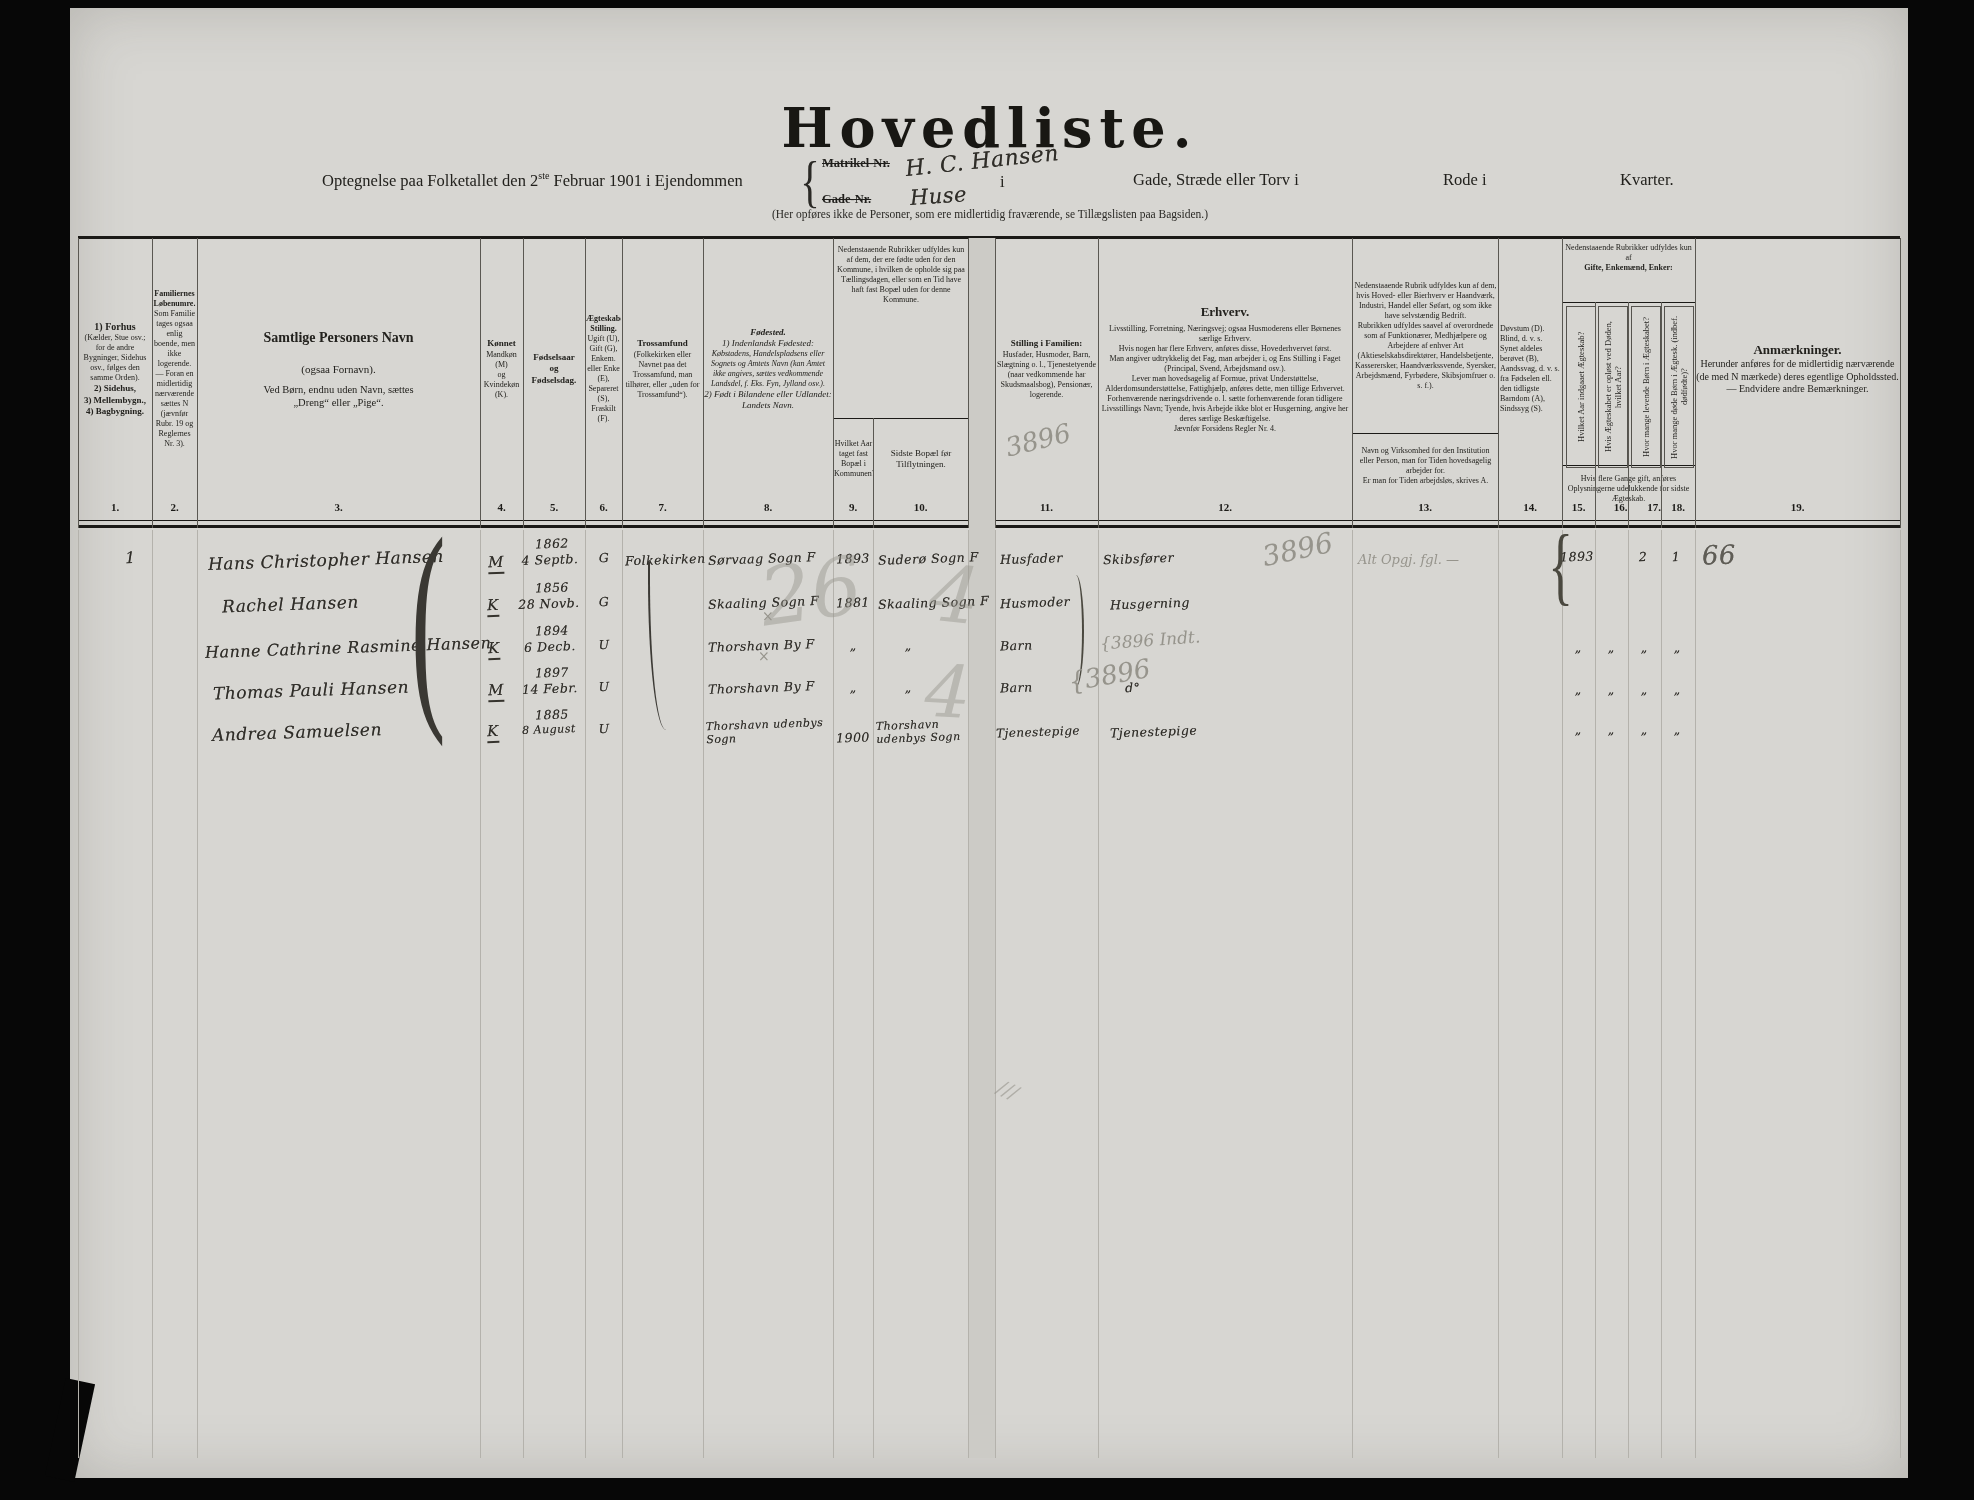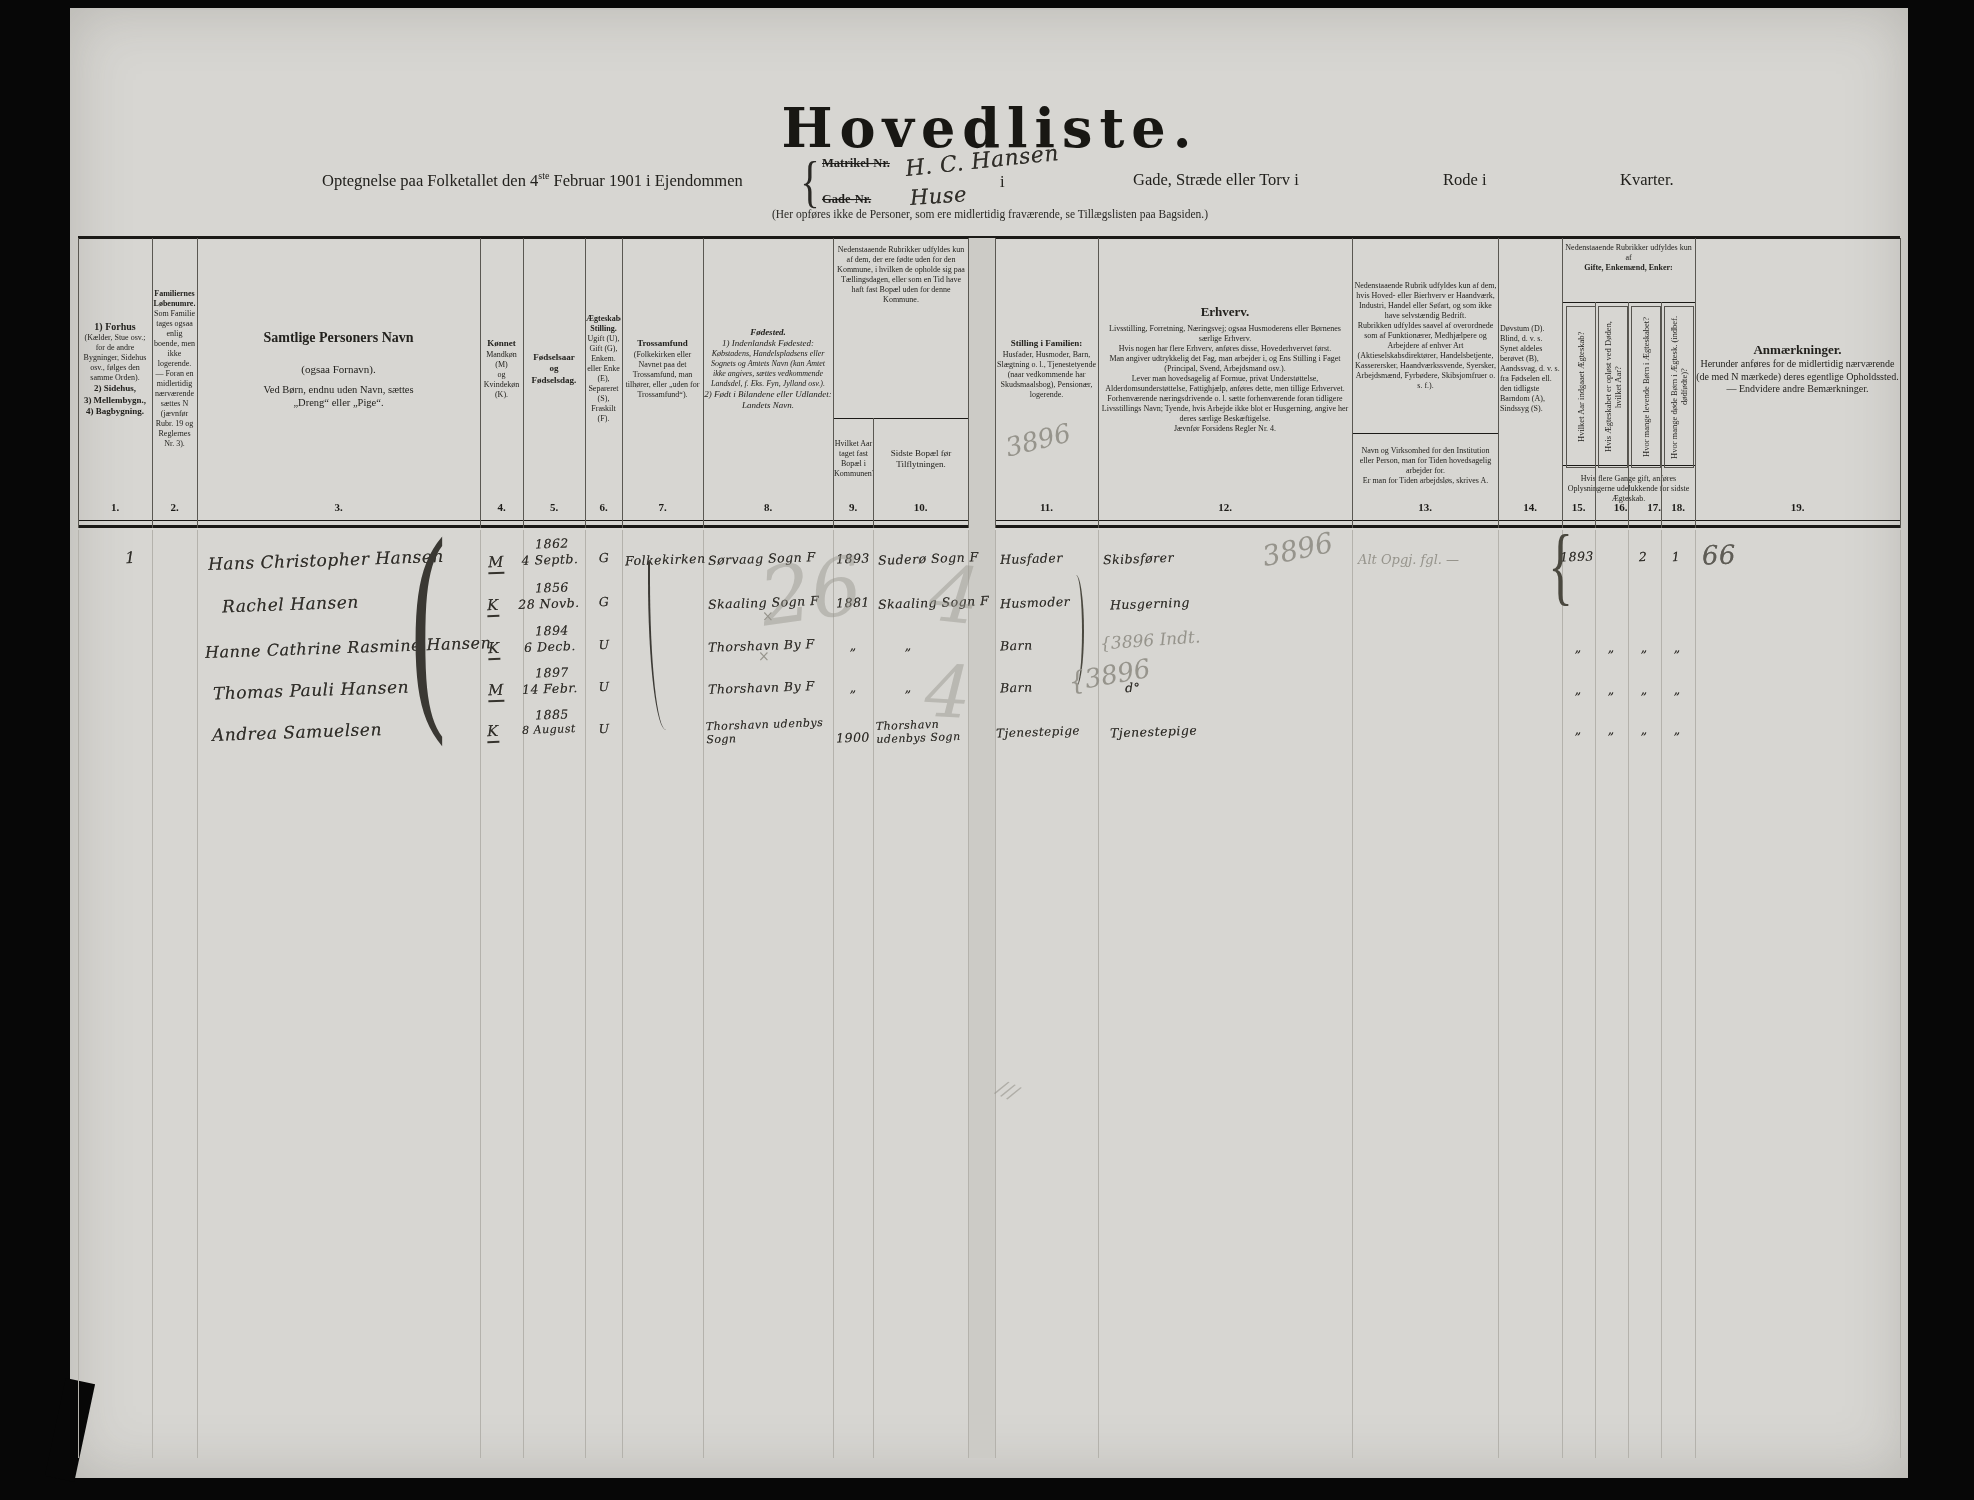--- a/index.html
+++ b/index.html
@@ -39,21 +39,21 @@
 
   <div class="bar" style="left:0;top:0;width:70px;height:1500px;"></div>
   <div class="bar" style="left:0;top:0;width:1974px;height:8px;"></div>
   <div class="bar" style="left:1908px;top:0;width:66px;height:1500px;"></div>
   <div class="bar" style="left:0;top:1478px;width:1974px;height:22px;"></div>
   <div class="bar" style="left:55px;top:1380px;width:30px;height:100px;transform:rotate(12deg);"></div>
 
   <div class="abs title tc" style="left:560px;top:68px;width:860px;">Hovedliste.</div>
 
   <div class="abs sub" style="left:322px;top:170px;">
-    <span>Optegnelse paa Folketallet den 4</span><sup style="font-size:10px;">ste</sup><span> Februar 1901 i Ejendommen</span>
+    <span>Optegnelse paa Folketallet den 2</span><sup style="font-size:10px;">ste</sup><span> Februar 1901 i Ejendommen</span>
   </div>
   <div class="abs" style="left:796px;top:148px;font-size:58px;color:#2a2925;transform:scaleX(.7);">{</div>
   <div class="abs strik" style="left:822px;top:156px;">Matrikel-Nr.</div>
   <div class="abs hw" style="left:905px;top:148px;font-size:22px;transform:rotate(-6deg);">H. C. Hansen</div>
   <div class="abs sub" style="left:1000px;top:172px;">i</div>
   <div class="abs strik" style="left:822px;top:192px;">Gade-Nr.</div>
   <div class="abs hw" style="left:910px;top:184px;font-size:21px;transform:rotate(-4deg);">Huse</div>
   <div class="abs sub" style="left:1133px;top:170px;">Gade, Stræde eller Torv i</div>
   <div class="abs sub" style="left:1443px;top:170px;">Rode i</div>
   <div class="abs sub" style="left:1620px;top:170px;">Kvarter.</div>

